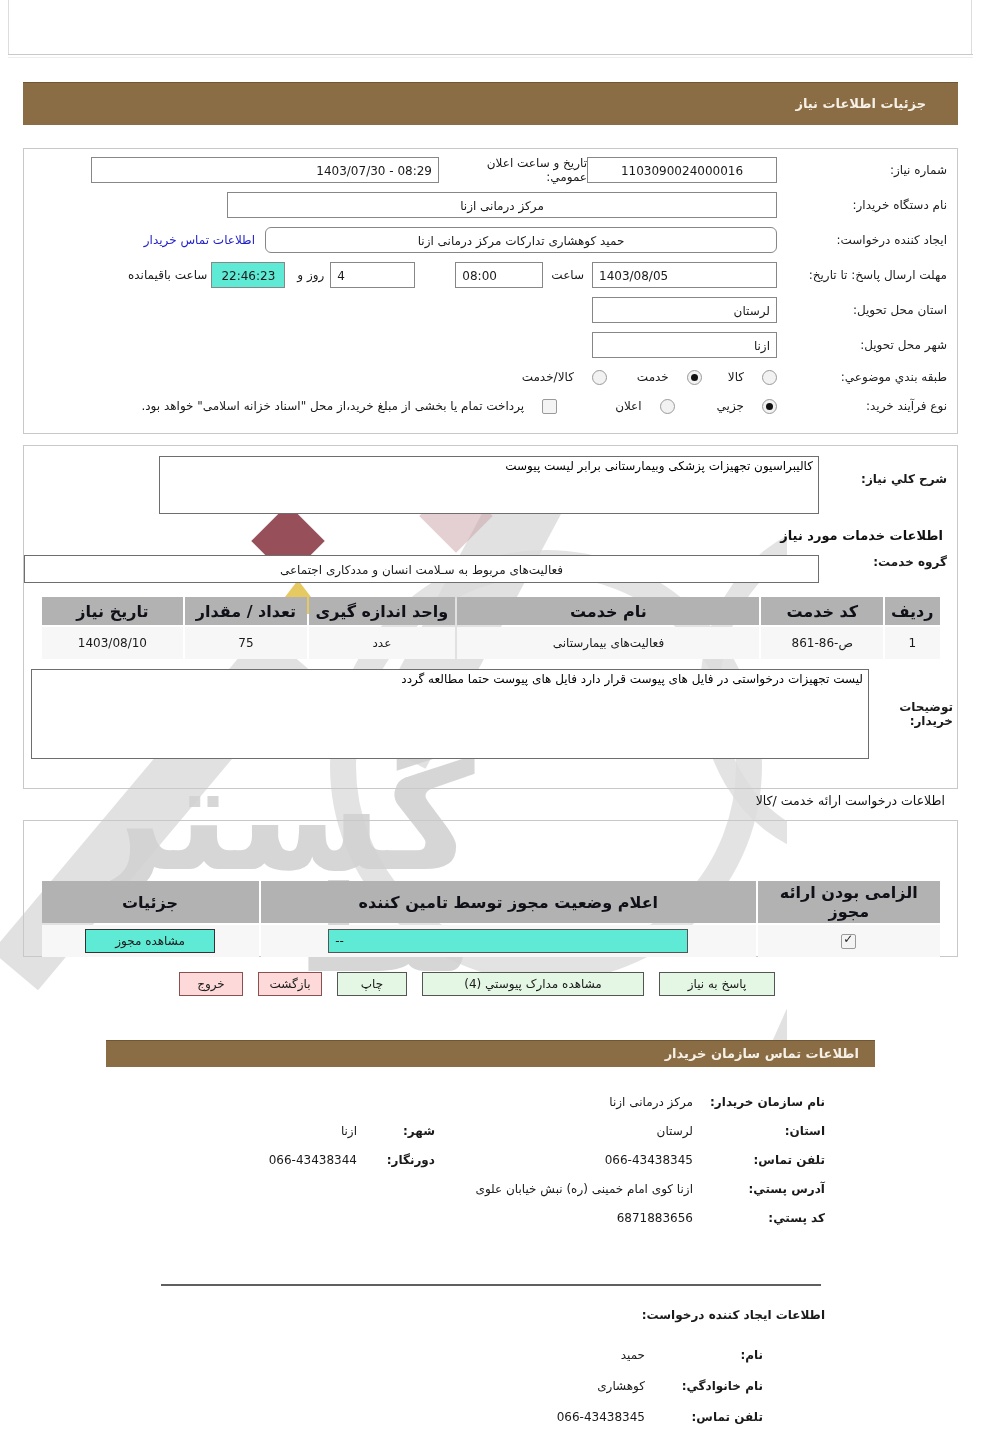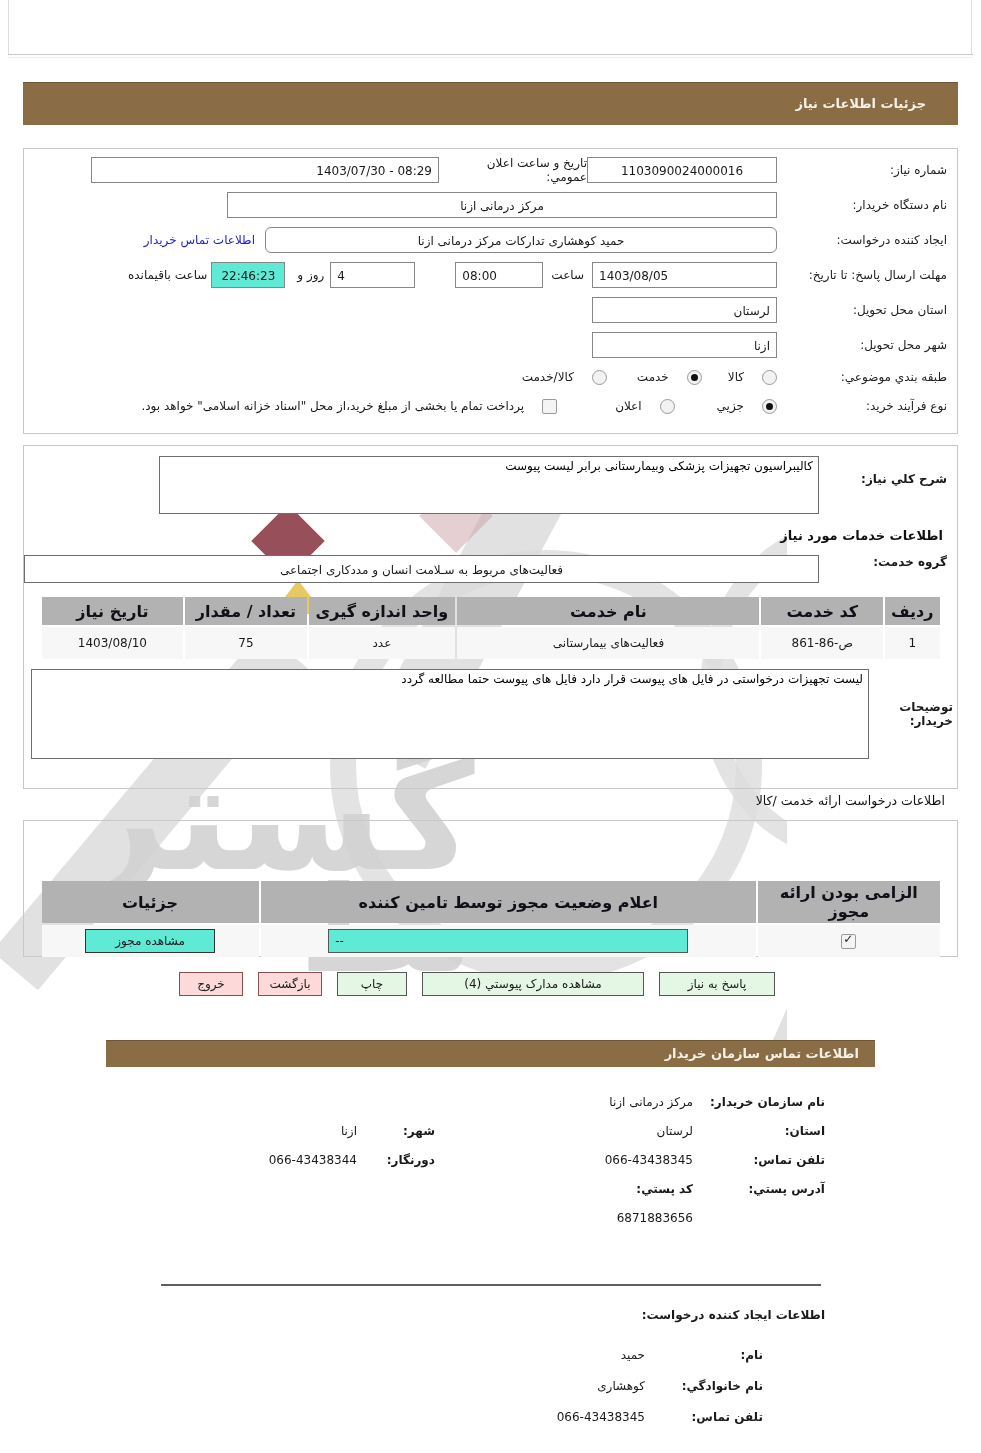--- a/index.html
+++ b/index.html
@@ -261,20 +261,21 @@
     <span class="cval">لرستان</span>
     <span class="clbl">شهر:</span>
     <span class="cval">ازنا</span>
 
     <span class="clbl">تلفن تماس:</span>
     <span class="cval">066-43438345</span>
     <span class="clbl">دورنگار:</span>
     <span class="cval">066-43438344</span>
 
     <span class="clbl">آدرس پستي:</span>
+    <span class="cval span3">ازنا کوی امام خمينی (ره) نبش خيابان علوی</span>
 
     <span class="clbl">کد پستي:</span>
     <span class="cval span3">6871883656</span>
   </div>
 
   <div class="hline"></div>
 
   <div class="creator">
     <div class="hd">اطلاعات ايجاد کننده درخواست:</div>
     <div class="crow">

